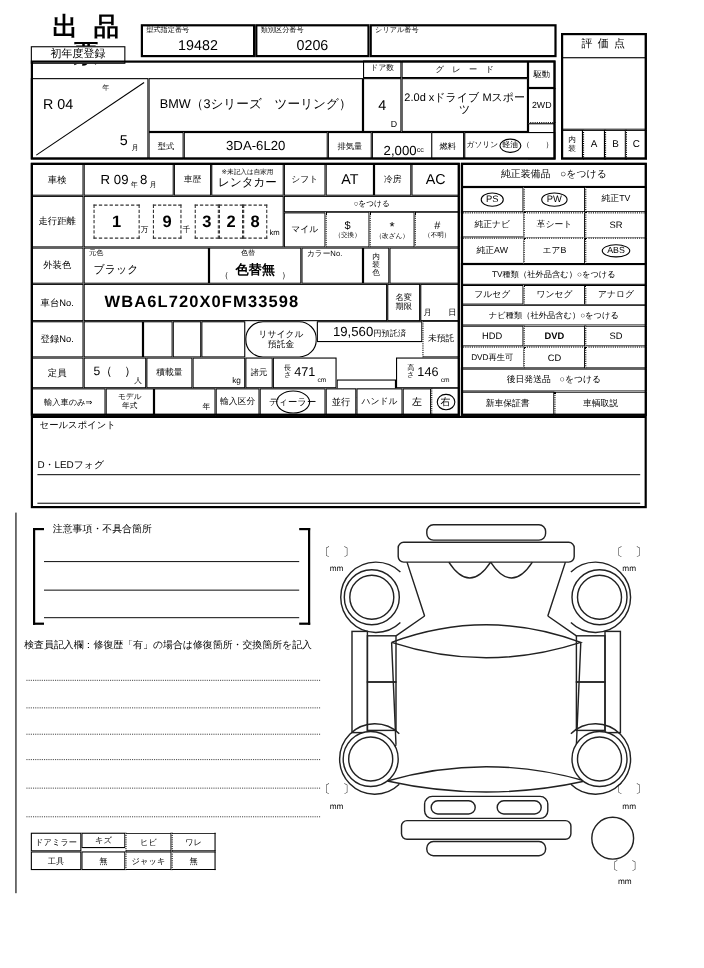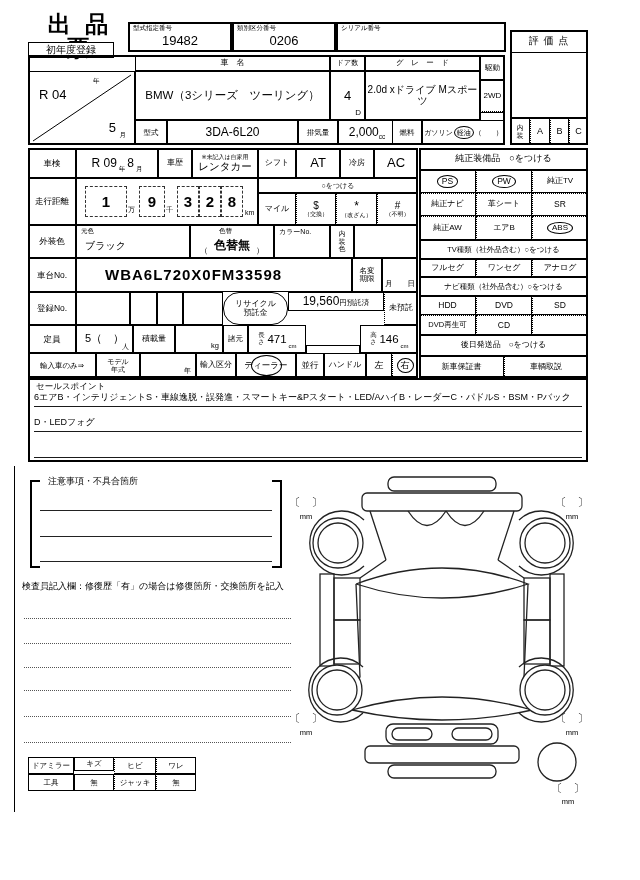--- a/index.html
+++ b/index.html
@@ -58,38 +58,37 @@
   <div class="c" style="left:28px;top:42px;width:86px;height:16px;font-size:10px;">初年度登録</div>
   <div class="c" style="left:28px;top:71px;width:107px;height:74px;">
     <svg width="105" height="72" viewBox="0 0 105 72" style="position:absolute;left:0;top:0;">
       <line x1="4" y1="69" x2="102" y2="3" stroke="#000" stroke-width="1"></line>
     </svg>
     <span style="position:absolute;left:10px;top:16px;font-size:13px;">R 04</span>
     <span style="position:absolute;left:64px;top:6px;font-size:6.5px;">年</span>
     <span style="position:absolute;right:18px;bottom:9px;font-size:13px;">5</span>
     <span style="position:absolute;right:8px;bottom:5px;font-size:6.5px;">月</span>
   </div>
-  <div class="c" style="left:135px;top:55px;width:195px;height:16px;font-size:8px;">車　名</div>
   <div class="c" style="left:135px;top:71px;width:195px;height:49px;font-size:11.5px;">BMW（3シリーズ　ツーリング）</div>
   <div class="c" style="left:330px;top:55px;width:35px;height:16px;font-size:7px;">ドア数</div>
   <div class="c" style="left:330px;top:71px;width:35px;height:49px;">
     <span style="font-size:13px;">4</span>
     <span style="position:absolute;right:3px;bottom:2px;font-size:8px;">D</span>
   </div>
   <div class="c" style="left:365px;top:55px;width:115px;height:16px;font-size:7.5px;">グ　レ　ー　ド</div>
   <div class="c" style="left:365px;top:71px;width:115px;height:49px;font-size:10px;">2.0d xドライブ Mスポーツ</div>
   <div class="c" style="left:480px;top:55px;width:25px;height:25px;font-size:7.5px;">駆動</div>
   <div class="c" style="left:480px;top:80px;width:25px;height:32px;font-size:8px;border-bottom-style:dotted;">2WD</div>
   <div class="c" style="left:480px;top:112px;width:25px;height:33px;">
     <span class="circle" style="font-size:7.5px;padding:2px 1px;">4WD</span>
   </div>
   <div class="c" style="left:135px;top:120px;width:32px;height:25px;font-size:7.5px;">型式</div>
   <div class="c" style="left:167px;top:120px;width:131px;height:25px;font-size:12px;">3DA-6L20</div>
   <div class="c" style="left:298px;top:120px;width:40px;height:25px;font-size:7.5px;">排気量</div>
-  <div class="c" style="left:338px;top:120px;width:58px;height:25px;">
+  <div class="c" style="left:338px;top:120px;width:58px;height:25px;align-items:flex-end;">
     <span style="font-size:12px;">2,000</span>
     <span style="font-size:6.5px;align-self:flex-end;padding-bottom:3px;">cc</span>
   </div>
   <div class="c" style="left:392px;top:120px;width:30px;height:25px;font-size:7.5px;">燃料</div>
   <div class="c" style="left:422px;top:120px;width:83px;height:25px;gap:1px;">
     <span style="font-size:7px;">ガソリン</span>
     <span class="circle" style="font-size:7px;padding:2px 2px;">軽油</span>
     <span style="font-size:7px;">（　　）</span>
   </div>
   <div class="o2" style="left:28px;top:55px;width:477px;height:90px;"></div>
@@ -150,21 +149,21 @@
   </div>
   <div class="c" style="left:274px;top:225px;width:56px;height:33px;">
     <span class="lbl" style="top:2px;left:4px;font-size:7px;">カラーNo.</span>
   </div>
   <div class="c" style="left:330px;top:225px;width:24px;height:33px;">
     <span class="ba" style="width:9px;font-size:7px;">内装色</span>
   </div>
   <div class="c" style="left:354px;top:225px;width:64px;height:33px;"></div>
 
   <div class="c" style="left:28px;top:258px;width:48px;height:34px;font-size:8.5px;">車台No.</div>
-  <div class="c js" style="left:76px;top:258px;width:276px;height:34px;font-size:15px;font-weight:bold;letter-spacing:1px;padding-left:28px;">WBA6L720X0FM33598</div>
+  <div class="c js" style="left:76px;top:258px;width:276px;height:34px;font-size:15px;font-weight:bold;letter-spacing:1px;padding-left:18px;">WBA6L720X0FM33598</div>
   <div class="c" style="left:352px;top:258px;width:30px;height:34px;">
     <span class="ba" style="width:17px;font-size:7.5px;">名変期限</span>
   </div>
   <div class="c ae" style="left:382px;top:258px;width:36px;height:34px;font-size:7.5px;padding-bottom:3px;">月　　日</div>
 
   <div class="c" style="left:28px;top:292px;width:48px;height:33px;font-size:8.5px;">登録No.</div>
   <div class="c" style="left:76px;top:292px;width:54px;height:33px;"></div>
   <div class="c" style="left:130px;top:292px;width:27px;height:33px;"></div>
   <div class="c" style="left:157px;top:292px;width:26px;height:33px;"></div>
   <div class="c" style="left:183px;top:292px;width:40px;height:33px;"></div>
@@ -237,32 +236,31 @@
   <div class="c dl dt" style="left:476px;top:216px;width:56px;height:24px;font-size:8px;">エアB</div>
   <div class="c dl dt" style="left:532px;top:216px;width:56px;height:24px;">
     <span class="circle" style="font-size:8px;">ABS</span>
   </div>
   <div class="c" style="left:419px;top:240px;width:169px;height:19px;font-size:7.5px;">TV種類（社外品含む）○をつける</div>
   <div class="c" style="left:419px;top:259px;width:57px;height:18px;font-size:8px;">フルセグ</div>
   <div class="c dl" style="left:476px;top:259px;width:56px;height:18px;font-size:8px;">ワンセグ</div>
   <div class="c dl" style="left:532px;top:259px;width:56px;height:18px;font-size:8px;">アナログ</div>
   <div class="c" style="left:419px;top:277px;width:169px;height:19px;font-size:7.5px;">ナビ種類（社外品含む）○をつける</div>
   <div class="c" style="left:419px;top:296px;width:57px;height:19px;font-size:8.5px;">HDD</div>
-  <div class="c dl" style="left:476px;top:296px;width:56px;height:19px;font-size:8.5px;">DVD</div>
+  <div class="c dl" style="left:476px;top:296px;width:56px;height:19px;font-size:8.5px;font-weight:bold;">DVD</div>
   <div class="c dl" style="left:532px;top:296px;width:56px;height:19px;font-size:8.5px;">SD</div>
   <div class="c dt" style="left:419px;top:315px;width:57px;height:20px;font-size:7.5px;">DVD再生可</div>
   <div class="c dl dt" style="left:476px;top:315px;width:56px;height:20px;font-size:8.5px;">CD</div>
   <div class="c dl dt" style="left:532px;top:315px;width:56px;height:20px;"></div>
   <div class="c" style="left:419px;top:335px;width:169px;height:21px;font-size:8px;">後日発送品　○をつける</div>
   <div class="c" style="left:419px;top:356px;width:85px;height:22px;font-size:8px;">新車保証書</div>
   <div class="c dl" style="left:504px;top:356px;width:84px;height:22px;font-size:8px;">車輌取説</div>
   <div class="o2" style="left:419px;top:148px;width:169px;height:230px;"></div>
 
   <div class="t js" style="left:36px;top:380px;width:120px;height:12px;font-size:8.5px;">セールスポイント</div>
-  <div class="t js nw uline" style="left:34px;top:390px;width:548px;height:17px;font-size:9px;">6エアB・インテリジェントS・車線逸脱・誤発進・スマートキー&amp;Pスタート・LED/AハイB・レーダーC・パドルS・BSM・Pバック</div>
   <div class="t js nw uline" style="left:34px;top:415px;width:548px;height:17px;font-size:9px;">D・LEDフォグ</div>
   <div class="t uline" style="left:34px;top:441px;width:548px;height:17px;"></div>
   <div class="o2" style="left:28px;top:378px;width:560px;height:84px;"></div>
 
   <div class="t" style="left:14px;top:466px;width:0;height:346px;border-left:1.5px solid #000;"></div>
   <div class="t" style="left:30px;top:480px;width:10px;height:88px;border-left:2px solid #000;border-top:2px solid #000;border-bottom:2px solid #000;"></div>
   <div class="t" style="left:272px;top:480px;width:10px;height:88px;border-right:2px solid #000;border-top:2px solid #000;border-bottom:2px solid #000;"></div>
   <div class="t js" style="left:48px;top:476px;width:160px;height:12px;font-size:9px;">注意事項・不具合箇所</div>
   <div class="t" style="left:40px;top:510px;width:232px;height:0;border-top:1.5px solid #222;"></div>
   <div class="t" style="left:40px;top:536px;width:232px;height:0;border-top:1.5px solid #222;"></div>

